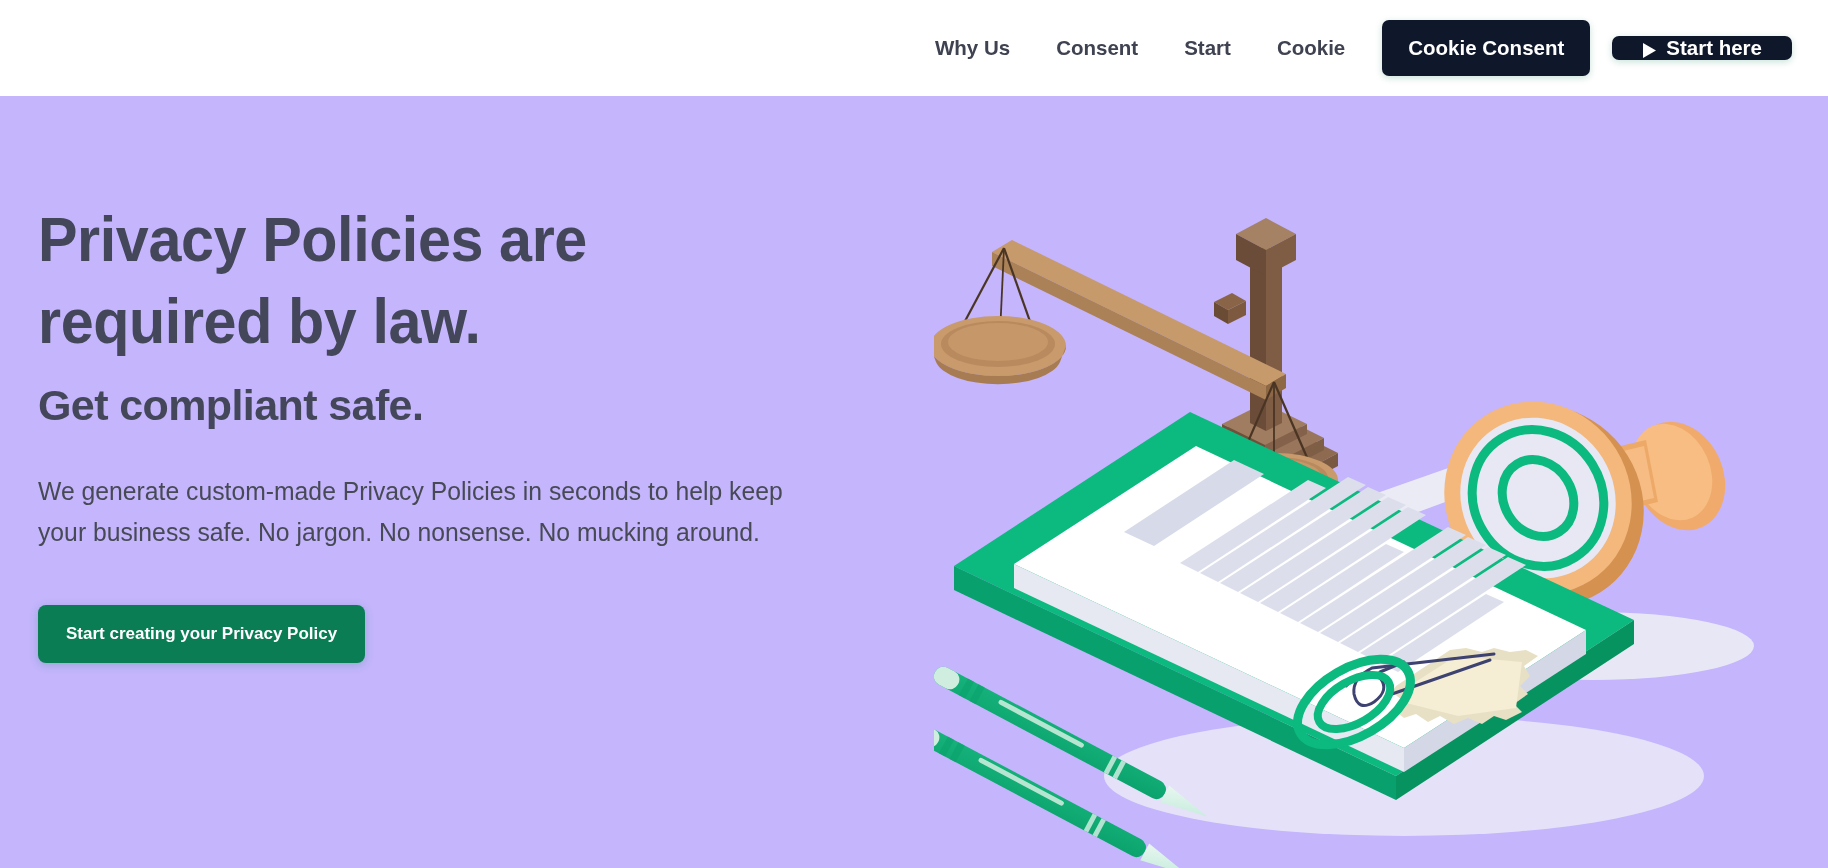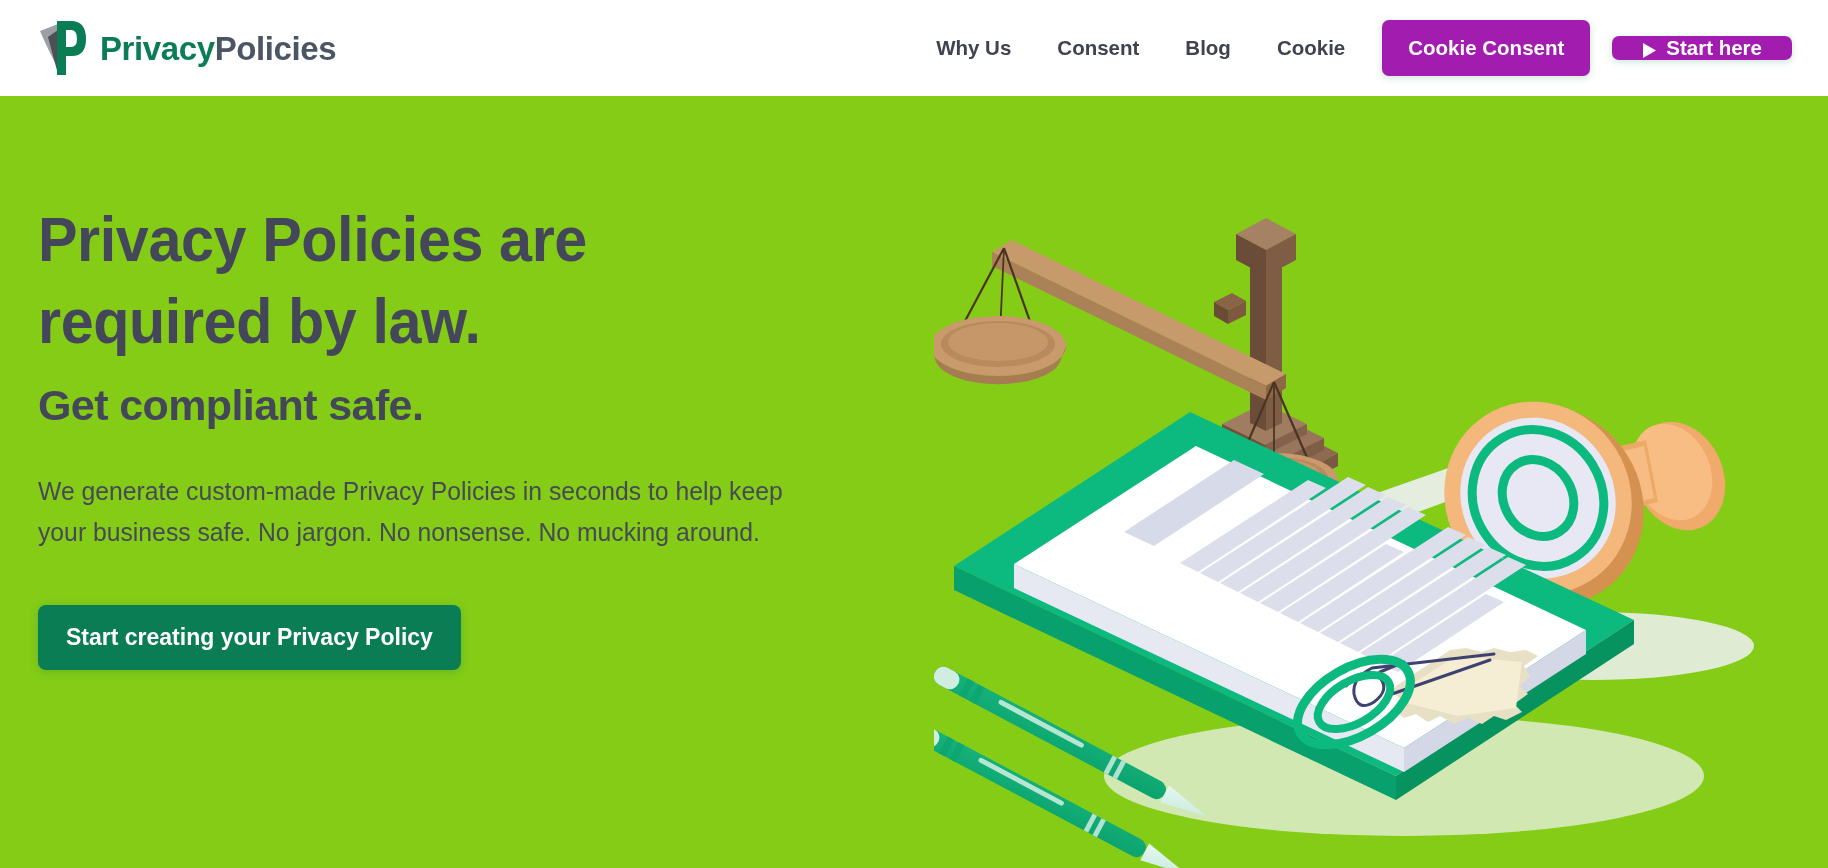--- a/index.html
+++ b/index.html
@@ -78,21 +78,21 @@
     width: 15px; height: 9px;
     display: inline-block;
     margin-top: 3px;
   }
 
   .btn-pill {
     display: inline-flex;
     align-items: center;
     justify-content: center;
     gap: 9px;
-    background: #a21caf;
+    background: #0f172a;
     color: #ffffff;
     font-size: 20.5px;
     font-weight: bold;
     border: none;
     border-radius: 7px;
     padding: 16px 26px;
     margin-left: 14px;
     cursor: pointer;
     white-space: nowrap;
     box-shadow: 0 2px 7px rgba(10,125,85,0.22);
@@ -101,21 +101,21 @@
   .btn-start-here { margin-left: 22px; padding: 0 30px; }
   .play-icon { width: 15px; height: 17px; display: inline-block; }
 
   
   .hero {
     position: relative;
     height: 772px;
     display: flex;
     align-items: flex-start;
     padding: 0 0 0 38px;
-    background: #84cc16;
+    background: #c4b5fd;
     z-index: 2;
   }
 
   .hero-copy {
     width: 880px;
     padding-top: 103px;
     flex: 0 0 auto;
   }
 
   .hero-title {
@@ -148,21 +148,21 @@
     transform: scaleX(0.97);
     transform-origin: left center;
   }
 
   .btn-cta {
     display: inline-flex;
     align-items: center;
     justify-content: center;
     background: #0a7d55;
     color: #ffffff;
-    font-size: 23px;
+    font-size: 17px;
     font-weight: bold;
     border: none;
     border-radius: 8px;
     padding: 19px 28px;
     margin-top: 52px;
     cursor: pointer;
     font-family: inherit;
     box-shadow: 0 2px 8px rgba(10,125,85,0.25);
     white-space: nowrap;
   }
@@ -176,47 +176,34 @@
     height: 660px;
     pointer-events: none;
   }
   .hero-art svg { width: 100%; height: 100%; display: block; }
 </style>
 </head>
 <body>
 
 <header class="site-header">
 
-  <a class="logo" href="#">
-    <span class="logo-mark">
-      <svg viewBox="0 0 54 60" xmlns="http://www.w3.org/2000/svg" aria-hidden="true">
-        <path d="M2 13 L20 6 L20 50 Q11 34 2 13 Z" fill="#9aa0a6"></path>
-        <path d="M10 19 L20 12 L20 56 Q15 38 10 19 Z" fill="#4b5056"></path>
-        <path d="M19 3 L19 57 L28 57 L28 38 L34 38 Q48 38 48 21 Q48 3 33 3 Z
-                 M28 12 L33 12 Q39 12 39 21 Q39 29 33 29 L28 29 Z" fill="#0a7d55"></path>
-      </svg>
-    </span>
-    <span class="logo-word">
-      <span class="w-privacy">Privacy</span><span class="w-policies">Policies</span>
-    </span>
-  </a>
 
   <nav class="main-nav">
 
 
     <a class="nav-link" href="#">
       <span>Why Us</span>
     </a>
 
     <a class="nav-link" href="#">
       <span>Consent</span>
     </a>
 
     <a class="nav-link" href="#">
-      <span>Blog</span>
+      <span>Start</span>
     </a>
 
     <a class="nav-link" href="#">
       <span>Cookie</span>
     </a>
 
     <button class="btn-pill">
       <span>Cookie Consent</span>
     </button>
 

